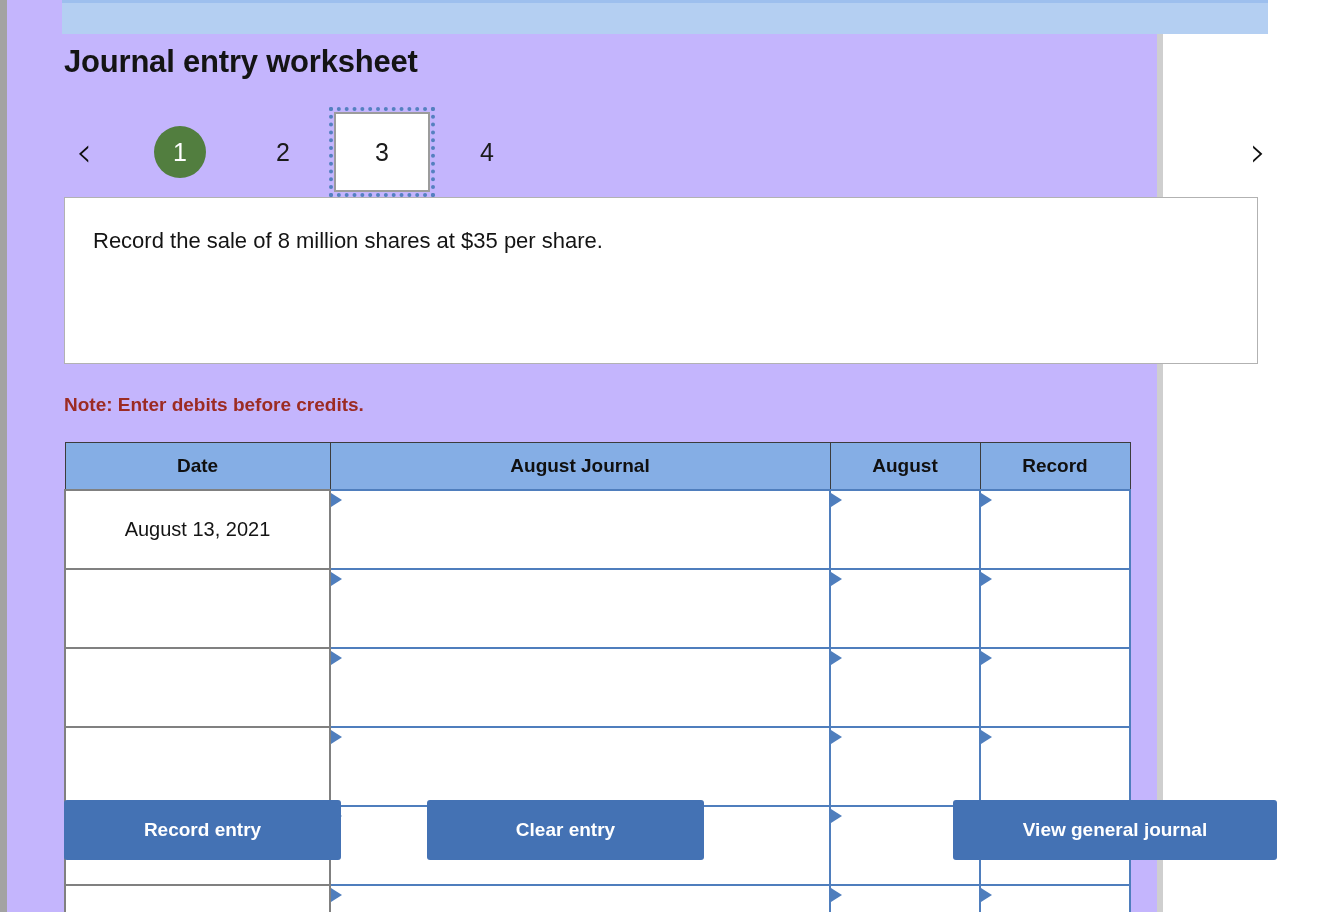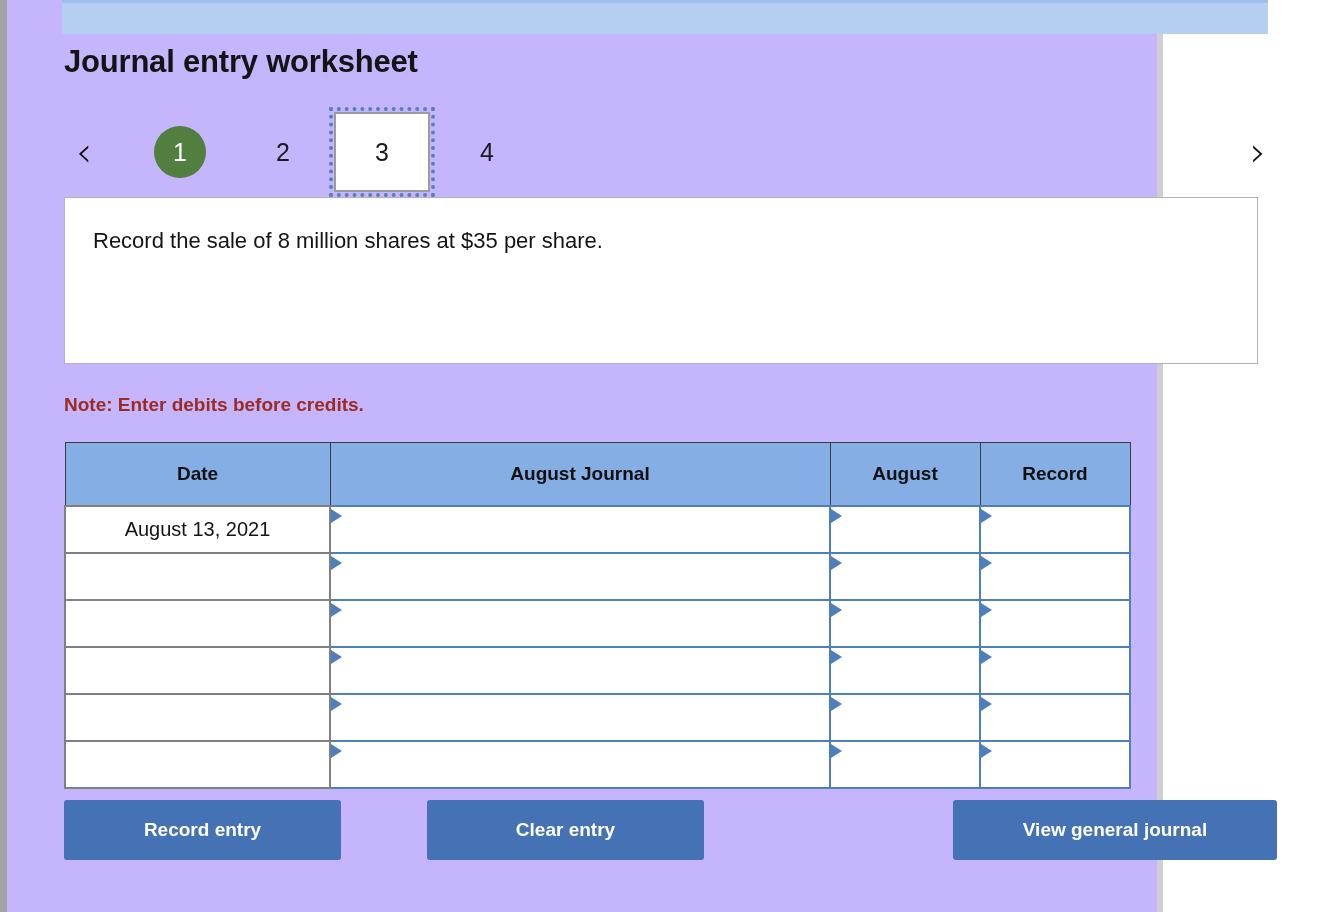--- a/index.html
+++ b/index.html
@@ -154,24 +154,24 @@
     table-layout: fixed;
   }
   .journal-table th {
     background: #85aee5;
     border: 1px solid #3c3c3c;
     height: 46px;
     font-size: 19px;
     font-weight: bold;
     color: #101010;
     text-align: center;
-    padding: 8px;
+    padding: 0;
   }
   .journal-table td {
-    padding: 0;
+    padding: 16px;
     height: 45px;
     background: #ffffff;
     border: 2px solid #808080;
     vertical-align: middle;
   }
   .col-date   { width: 265px; }
   .col-journal{ width: 500px; }
   .col-debit  { width: 150px; }
   .col-credit { width: 150px; }
 

